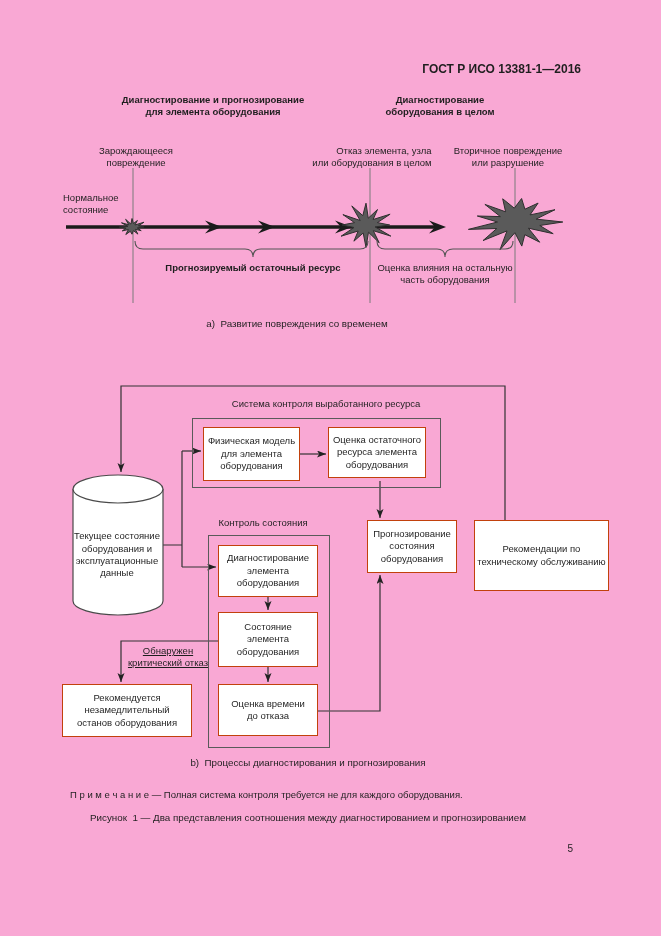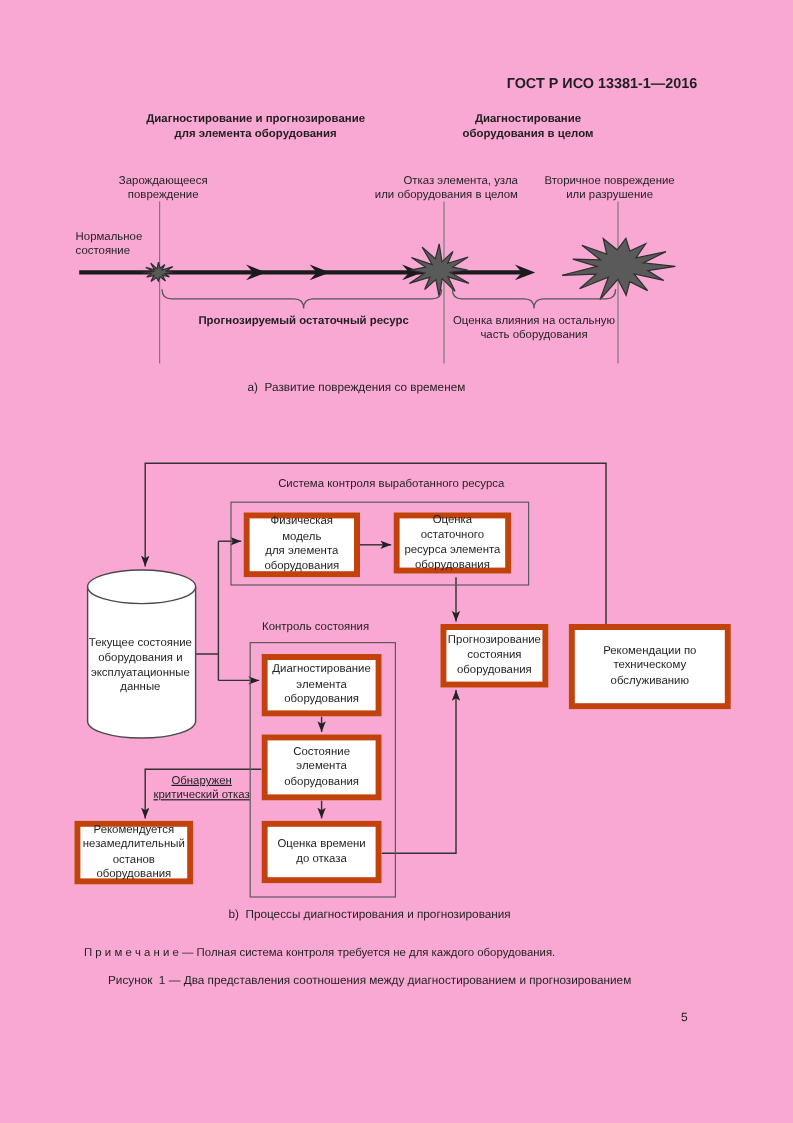--- a/index.html
+++ b/index.html
@@ -5,21 +5,21 @@
   html,body{margin:0;padding:0;background:#e8e8e8;}
   .page{position:relative;width:661px;height:936px;background:#f9a8d4;overflow:hidden;
         font-family:"Liberation Sans","DejaVu Sans",sans-serif;color:var(--c-text,#1f1f1f);}
   .page *{box-sizing:border-box;}
   .hdr{position:absolute;top:62px;right:80px;font-size:12px;font-weight:bold;white-space:nowrap;z-index:4;}
   .lbl{position:absolute;font-size:9.5px;line-height:1.3;white-space:pre-line;z-index:4;}
   .ctr{transform:translateX(-50%);text-align:center;}
   .bold{font-weight:bold;}
   .nowrap{white-space:nowrap;}
   .cap{font-size:9.8px;}
-  .box{position:absolute;border:5px solid #c2410c;background:#fff;display:flex;align-items:center;
+  .box{position:absolute;border:1px solid #c2410c;background:#fff;display:flex;align-items:center;
        justify-content:center;text-align:center;font-size:9.5px;line-height:1.3;white-space:pre-line;z-index:3;}
   .nobg{background:transparent;border:none;}
   .group{position:absolute;border:1px solid #5a5a5a;background:transparent;z-index:2;}
   svg.diagram{position:absolute;left:0;top:0;z-index:1;}
   .ln{stroke:var(--c-line,#333);stroke-width:1.2;fill:none;}
   .thin{stroke:var(--c-thin-line,#7a7a7a);stroke-width:1;}
   .thick{stroke:var(--c-timeline,#1b1b1b);stroke-width:3.6;fill:none;}
   .chev{fill:var(--c-timeline,#1b1b1b);}
   .star{fill:var(--c-star-fill,#5a5a5a);stroke:#2f2f2f;stroke-width:1;}
   .brace{stroke:#555;stroke-width:1.1;fill:none;}
@@ -128,21 +128,21 @@
 до отказа</div>
 
   <div class="box" style="left:337px;top:520px;width:90px;height:53px;margin-left:30px;">Прогнозирование
 состояния
 оборудования</div>
   <div class="box" style="left:437px;top:520px;width:135px;height:71px;margin-left:37px;">Рекомендации по
 техническому обслуживанию</div>
 
   <div class="lbl ctr" style="left:168px;top:645px;text-decoration:underline;">Обнаружен
 критический отказ</div>
-  <div class="box" style="left:62px;top:684px;width:99px;height:53px;">Рекомендуется
+  <div class="box" style="left:62px;top:684px;width:130px;height:53px;">Рекомендуется
 незамедлительный
 останов оборудования</div>
 
   <div class="lbl ctr cap" style="left:308px;top:757px;">b)&nbsp; Процессы диагностирования и прогнозирования</div>
 
   <div class="lbl nowrap" style="left:70px;top:789px;">П р и м е ч а н и е — Полная система контроля требуется не для каждого оборудования.</div>
   <div class="lbl nowrap cap" style="left:90px;top:812px;">Рисунок&nbsp; 1 — Два представления соотношения между диагностированием и прогнозированием</div>
   <div class="pagenum">5</div>
 
 </div>

